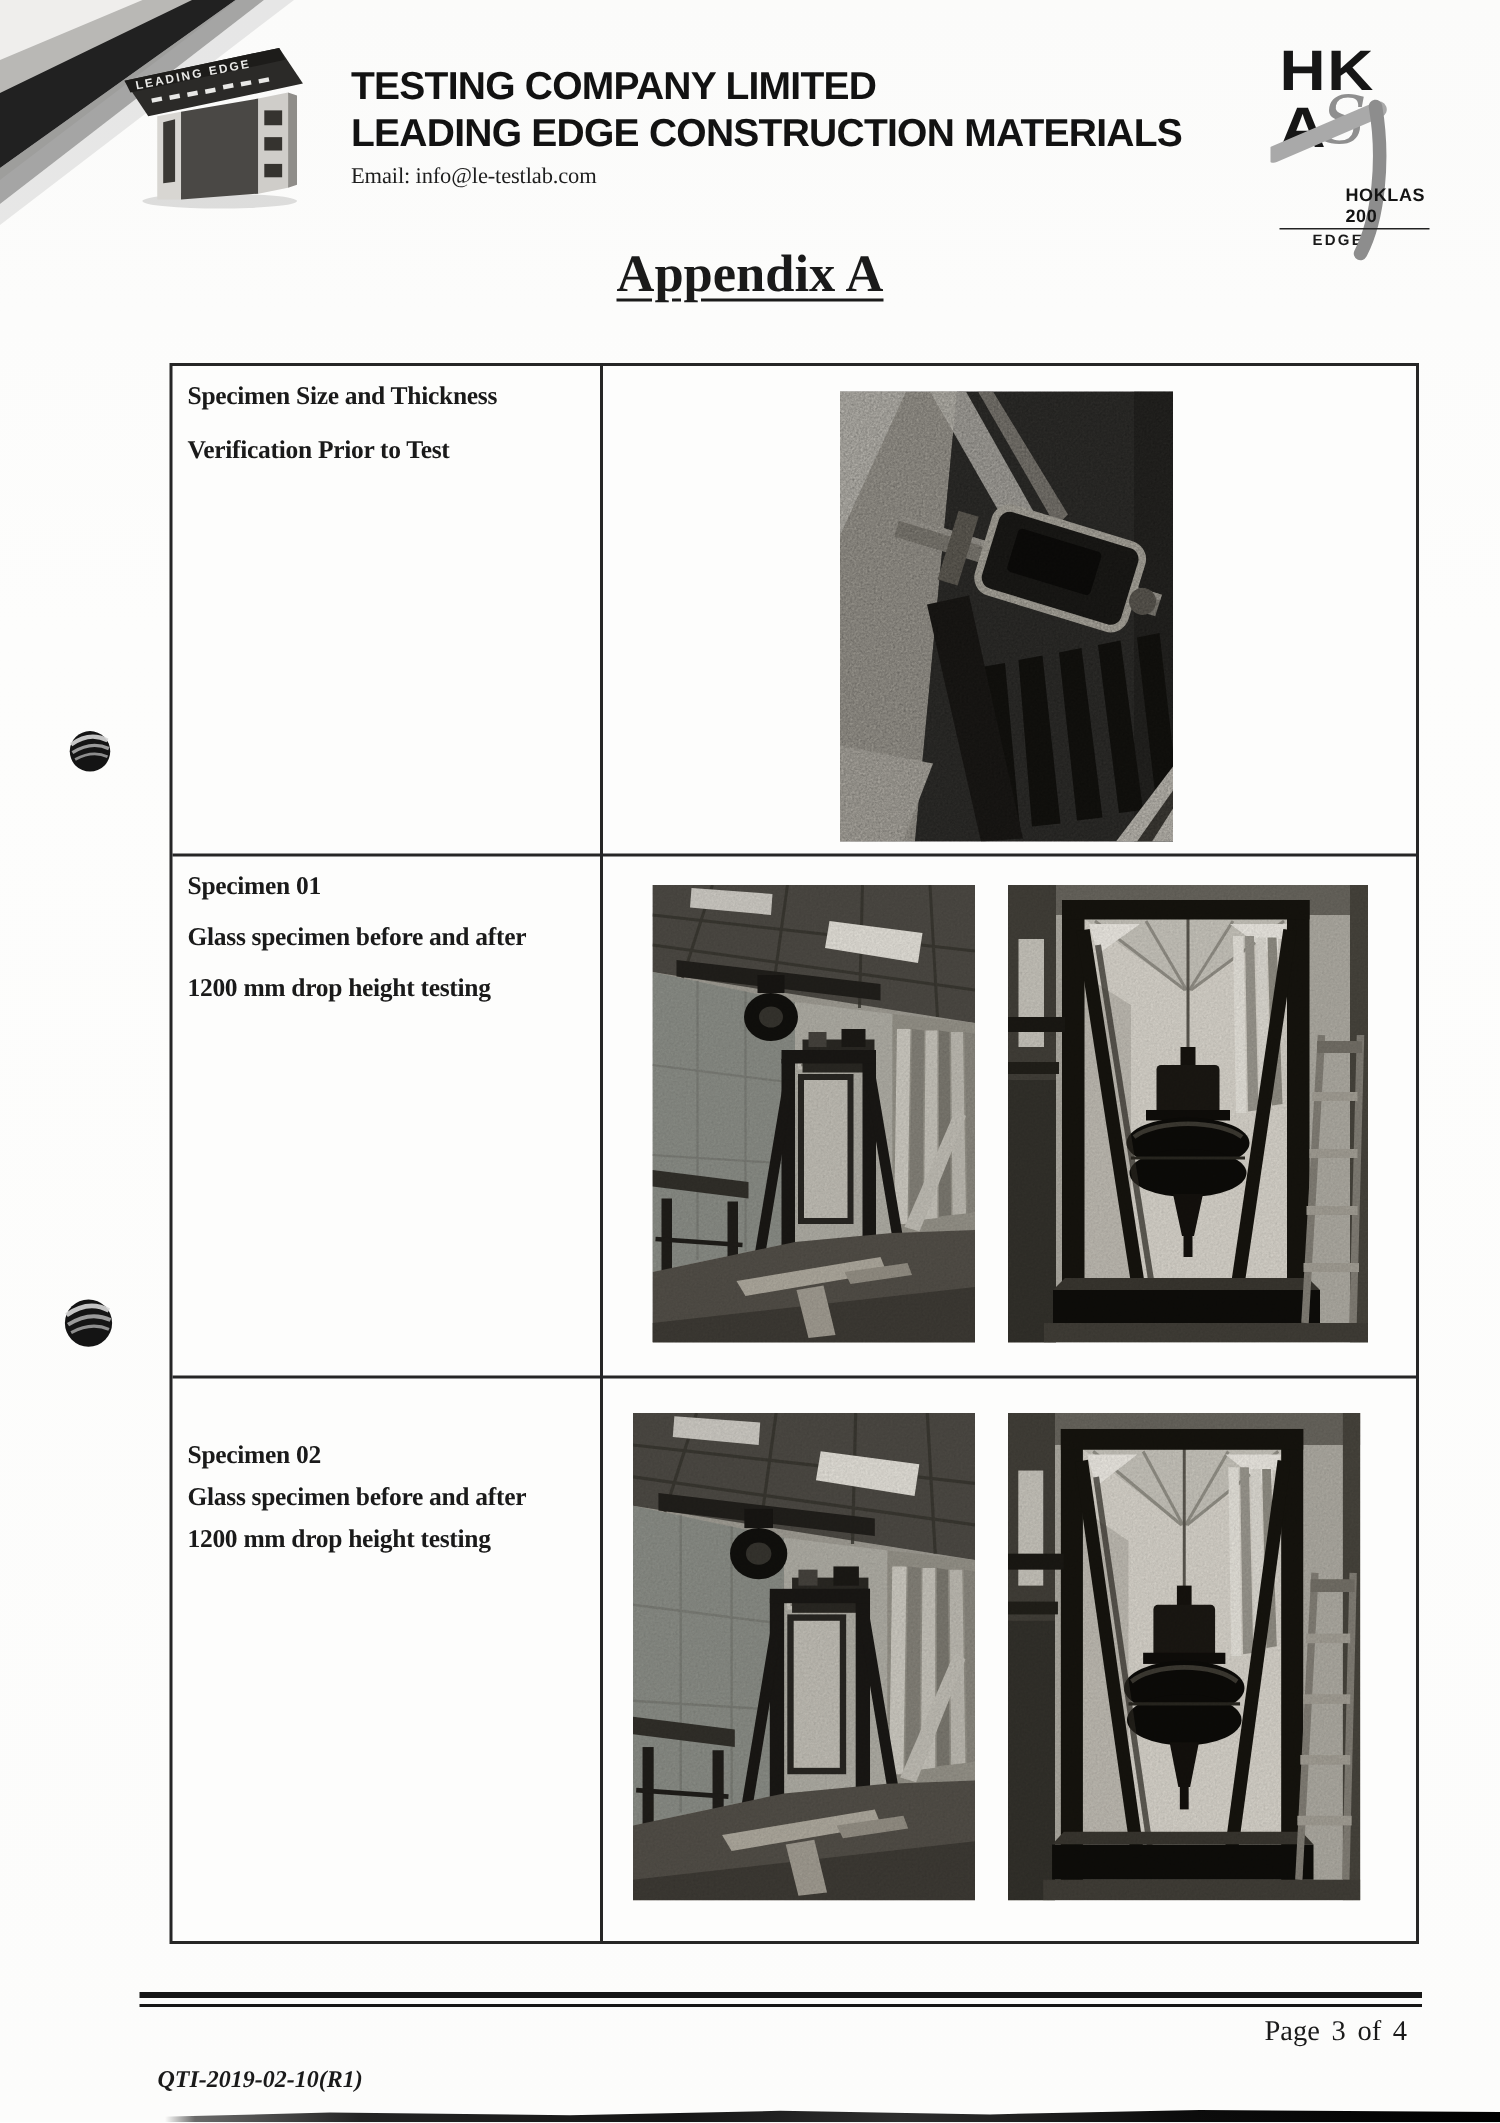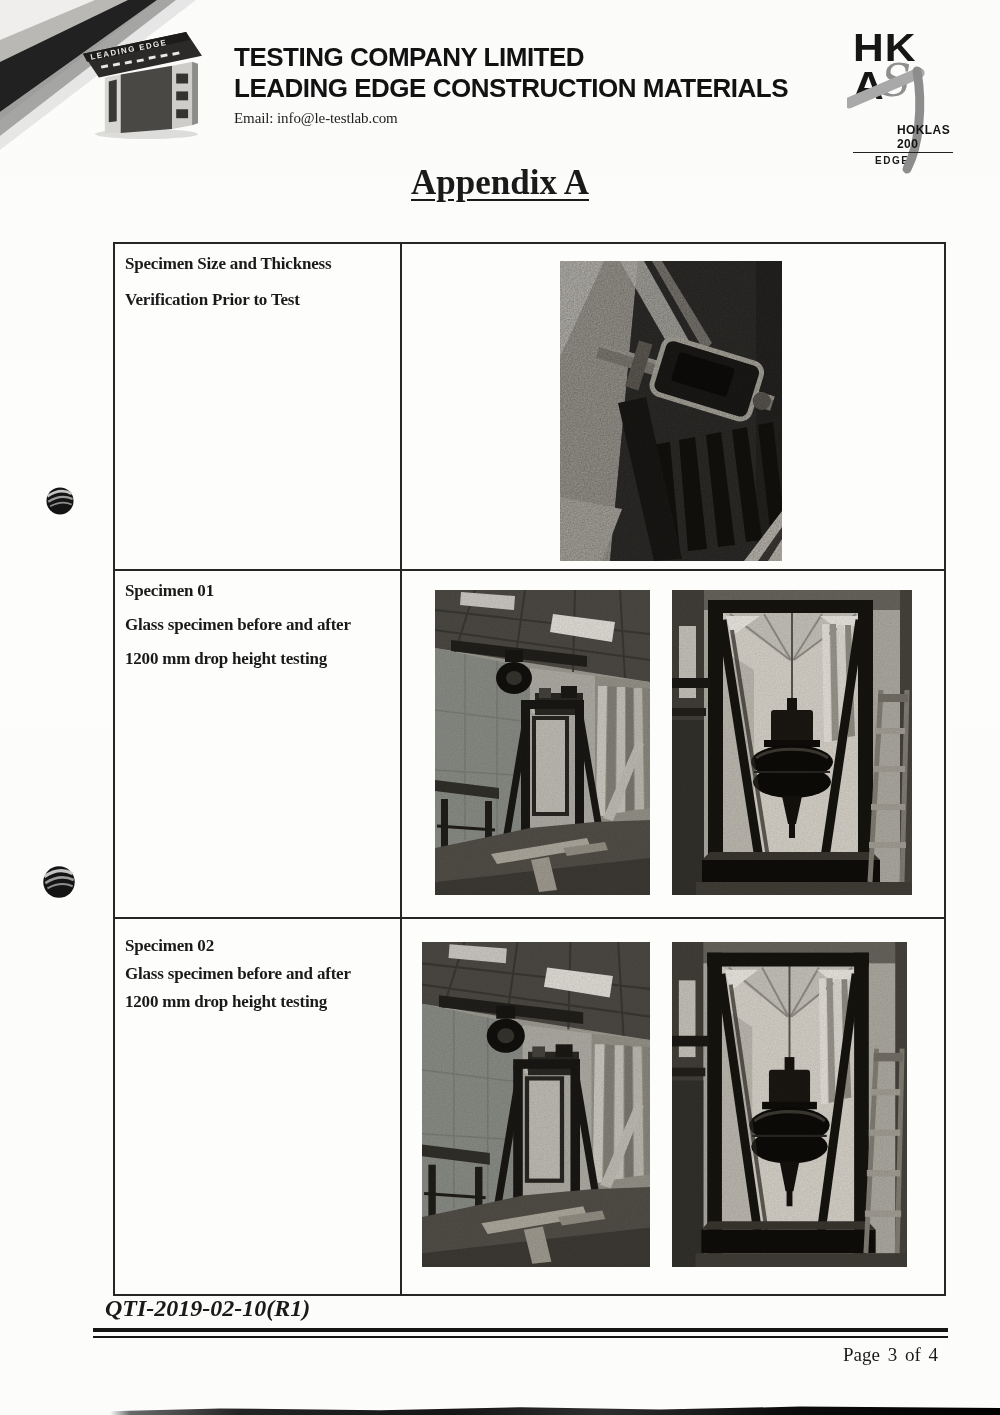--- a/index.html
+++ b/index.html
@@ -36,21 +36,21 @@
   .div-h{position:absolute;left:0;right:0;height:2px;background:#262626;}
   .cell-label{position:absolute;left:0;width:285px;padding:9px 10px 12px 10px;box-sizing:border-box;
         font-weight:bold;font-size:17px;letter-spacing:-0.2px;line-height:21px;}
   .cell-label p{margin:0 0 13px 0;}
   .cell-label.r1 p{margin-bottom:15px;}
   .cell-label.r3 p{margin-bottom:7px;}
   .photo{position:absolute;display:block;}
   
   .foot-rule{position:absolute;left:93px;top:1328px;width:855px;height:4px;
         border-top:4.5px solid #161616;border-bottom:2px solid #161616;}
-  .doc-ref{position:absolute;left:105px;top:1295px;font-size:24px;font-weight:bold;font-style:italic;}
+  .doc-ref{position:absolute;left:105px;top:1378px;font-size:16px;font-weight:bold;font-style:italic;}
   .page-num{position:absolute;right:62px;top:1344px;font-size:19px;word-spacing:3px;}
   .scan-band{position:absolute;left:0;right:0;bottom:0;height:12px;
         background:linear-gradient(to right,rgba(0,0,0,0) 0%,rgba(0,0,0,0) 11%,#6a6a6a 13%,#242424 24%,#161616 45%,#2e2e2e 60%,#0d0d0d 78%,#000 100%);
         clip-path:polygon(0 92%,10% 70%,22% 45%,38% 60%,52% 35%,66% 55%,80% 30%,100% 42%,100% 100%,0 100%);}
 </style>
 </head>
 <body>
 
 <svg width="0" height="0" style="position:absolute" aria-hidden="true">
 <defs>
@@ -302,21 +302,21 @@
       <p>1200 mm drop height testing</p>
     </div>
 
     <svg class="photo" style="left:320px;top:346px;width:215px;height:305px" viewBox="0 0 215 305" preserveAspectRatio="none">
       <use href="#ph-room"></use>
     </svg>
     <svg class="photo" style="left:557px;top:346px;width:240px;height:305px" viewBox="0 0 240 305" preserveAspectRatio="none">
       <use href="#ph-rig"></use>
     </svg>
 
-    <div class="cell-label r3" style="top:682px;height:375px">
+    <div class="cell-label r3" style="top:706px;height:375px">
       <p>Specimen 02</p>
       <p>Glass specimen before and after</p>
       <p>1200 mm drop height testing</p>
     </div>
 
     <svg class="photo" style="left:307px;top:698px;width:228px;height:325px" viewBox="0 0 215 305" preserveAspectRatio="none">
       <use href="#ph-room"></use>
     </svg>
     <svg class="photo" style="left:557px;top:698px;width:235px;height:325px" viewBox="0 0 240 305" preserveAspectRatio="none">
       <use href="#ph-rig"></use>

